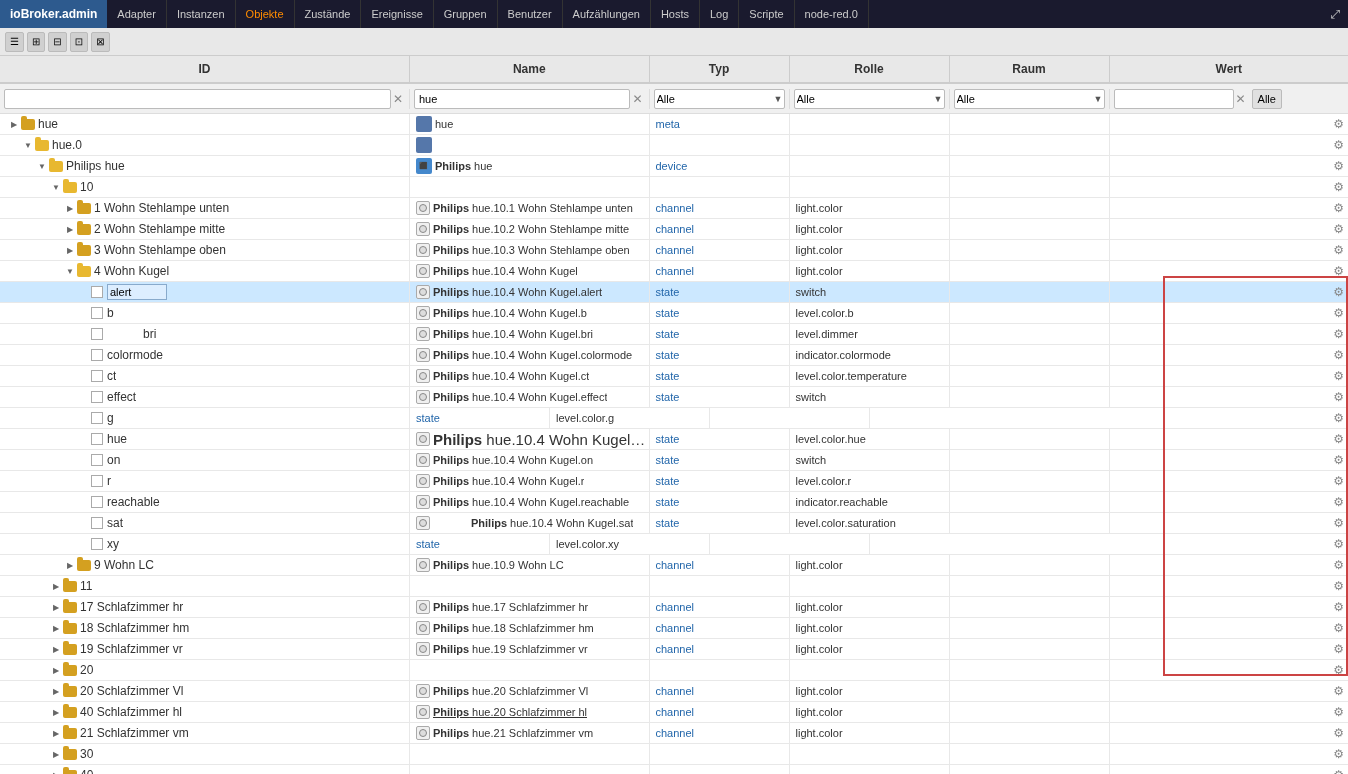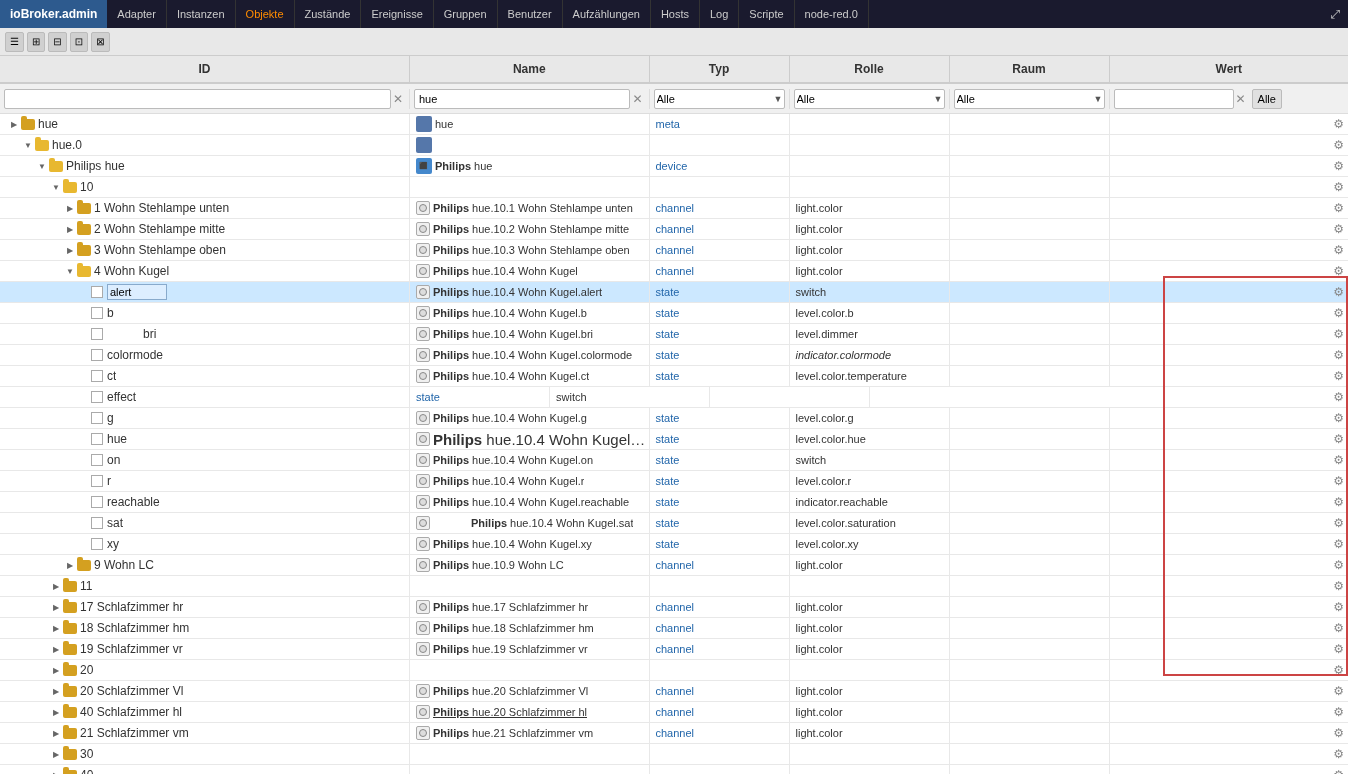--- a/index.html
+++ b/index.html
@@ -762,21 +762,21 @@
             <span style="overflow: hidden; text-overflow: ellipsis; white-space: nowrap;">colormode</span>
           </span>
         </div>
         <div class="cell-name">
           <span style="display: inline-flex; align-items: center; justify-content: center; width: 14px; height: 14px; border: 1px solid rgb(170, 170, 170); background: rgb(240, 240, 240); border-radius: 2px; flex-shrink: 0; margin-right: 3px; font-size: 8px; color: rgb(85, 85, 85);">
             <span style="width: 8px; height: 8px; border-radius: 50%; border: 1px solid rgb(136, 136, 136); background: rgb(221, 221, 221);"></span>
           </span>
           <span style="overflow: hidden; text-overflow: ellipsis; white-space: nowrap; font-size: 11px;"><strong style="font-weight: bold;">Philips</strong> hue.10.4 Wohn Kugel.colormode</span>
         </div>
         <div class="cell-typ type-state" style="font-size: 11px;">state</div>
-        <div class="cell-rolle" style="font-size: 11px; font-style: italic;">indicator.colormode</div>
+        <div class="cell-rolle" style="font-size: 11px;">indicator.colormode</div>
         <div class="cell-raum" style="font-size: 11px;"></div>
         <div class="cell-wert" style="font-size: 11px;">
           <span></span>
           <span class="gear-icon">⚙</span>
         </div>
       </div>
       <div class="row">
         <div class="cell-id">
           <span class="indent-6" style="display: inline-flex; align-items: center; flex-shrink: 0;">
             <span style="width: 13px; display: inline-block; flex-shrink: 0;"></span>
@@ -799,42 +799,42 @@
         </div>
       </div>
       <div class="row">
         <div class="cell-id">
           <span class="indent-6" style="display: inline-flex; align-items: center; flex-shrink: 0;">
             <span style="width: 13px; display: inline-block; flex-shrink: 0;"></span>
             <span class="checkbox-icon"></span>
             <span style="overflow: hidden; text-overflow: ellipsis; white-space: nowrap;">effect</span>
           </span>
         </div>
+        <div class="cell-name">
+          <span style="display: inline-flex; align-items: center; justify-content: center; width: 14px; height: 14px; border: 1px solid rgb(170, 170, 170); background: rgb(240, 240, 240); border-radius: 2px; flex-shrink: 0; margin-right: 3px; font-size: 8px; color: rgb(85, 85, 85);">
+            <span style="width: 8px; height: 8px; border-radius: 50%; border: 1px solid rgb(136, 136, 136); background: rgb(221, 221, 221);"></span>
+          </span>
+          <span style="overflow: hidden; text-overflow: ellipsis; white-space: nowrap; font-size: 11px;"><strong style="font-weight: bold;">Philips</strong> hue.10.4 Wohn Kugel.effect</span>
+        </div>
         <div class="cell-typ type-state" style="font-size: 11px;">state</div>
         <div class="cell-rolle" style="font-size: 11px;">switch</div>
         <div class="cell-raum" style="font-size: 11px;"></div>
         <div class="cell-wert" style="font-size: 11px;">
           <span></span>
           <span class="gear-icon">⚙</span>
         </div>
       </div>
       <div class="row">
         <div class="cell-id">
           <span class="indent-6" style="display: inline-flex; align-items: center; flex-shrink: 0;">
             <span style="width: 13px; display: inline-block; flex-shrink: 0;"></span>
             <span class="checkbox-icon"></span>
             <span style="overflow: hidden; text-overflow: ellipsis; white-space: nowrap;">g</span>
           </span>
         </div>
-        <div class="cell-name">
-          <span style="display: inline-flex; align-items: center; justify-content: center; width: 14px; height: 14px; border: 1px solid rgb(170, 170, 170); background: rgb(240, 240, 240); border-radius: 2px; flex-shrink: 0; margin-right: 3px; font-size: 8px; color: rgb(85, 85, 85);">
-            <span style="width: 8px; height: 8px; border-radius: 50%; border: 1px solid rgb(136, 136, 136); background: rgb(221, 221, 221);"></span>
-          </span>
-          <span style="overflow: hidden; text-overflow: ellipsis; white-space: nowrap; font-size: 11px;"><strong style="font-weight: bold;">Philips</strong> hue.10.4 Wohn Kugel.g</span>
-        </div>
         <div class="cell-typ type-state" style="font-size: 11px;">state</div>
         <div class="cell-rolle" style="font-size: 11px;">level.color.g</div>
         <div class="cell-raum" style="font-size: 11px;"></div>
         <div class="cell-wert" style="font-size: 11px;">
           <span></span>
           <span class="gear-icon">⚙</span>
         </div>
       </div>
       <div class="row">
         <div class="cell-id">
@@ -947,26 +947,20 @@
         </div>
       </div>
       <div class="row">
         <div class="cell-id">
           <span class="indent-6" style="display: inline-flex; align-items: center; flex-shrink: 0;">
             <span style="width: 13px; display: inline-block; flex-shrink: 0;"></span>
             <span class="checkbox-icon"></span>
             <span style="overflow: hidden; text-overflow: ellipsis; white-space: nowrap;">xy</span>
           </span>
         </div>
-        <div class="cell-name">
-          <span style="display: inline-flex; align-items: center; justify-content: center; width: 14px; height: 14px; border: 1px solid rgb(170, 170, 170); background: rgb(240, 240, 240); border-radius: 2px; flex-shrink: 0; margin-right: 3px; font-size: 8px; color: rgb(85, 85, 85);">
-            <span style="width: 8px; height: 8px; border-radius: 50%; border: 1px solid rgb(136, 136, 136); background: rgb(221, 221, 221);"></span>
-          </span>
-          <span style="overflow: hidden; text-overflow: ellipsis; white-space: nowrap; font-size: 11px;"><strong style="font-weight: bold;">Philips</strong> hue.10.4 Wohn Kugel.xy</span>
-        </div>
         <div class="cell-typ type-state" style="font-size: 11px;">state</div>
         <div class="cell-rolle" style="font-size: 11px;">level.color.xy</div>
         <div class="cell-raum" style="font-size: 11px;"></div>
         <div class="cell-wert" style="font-size: 11px;">
           <span></span>
           <span class="gear-icon">⚙</span>
         </div>
       </div>
       <div class="row">
         <div class="cell-id">

